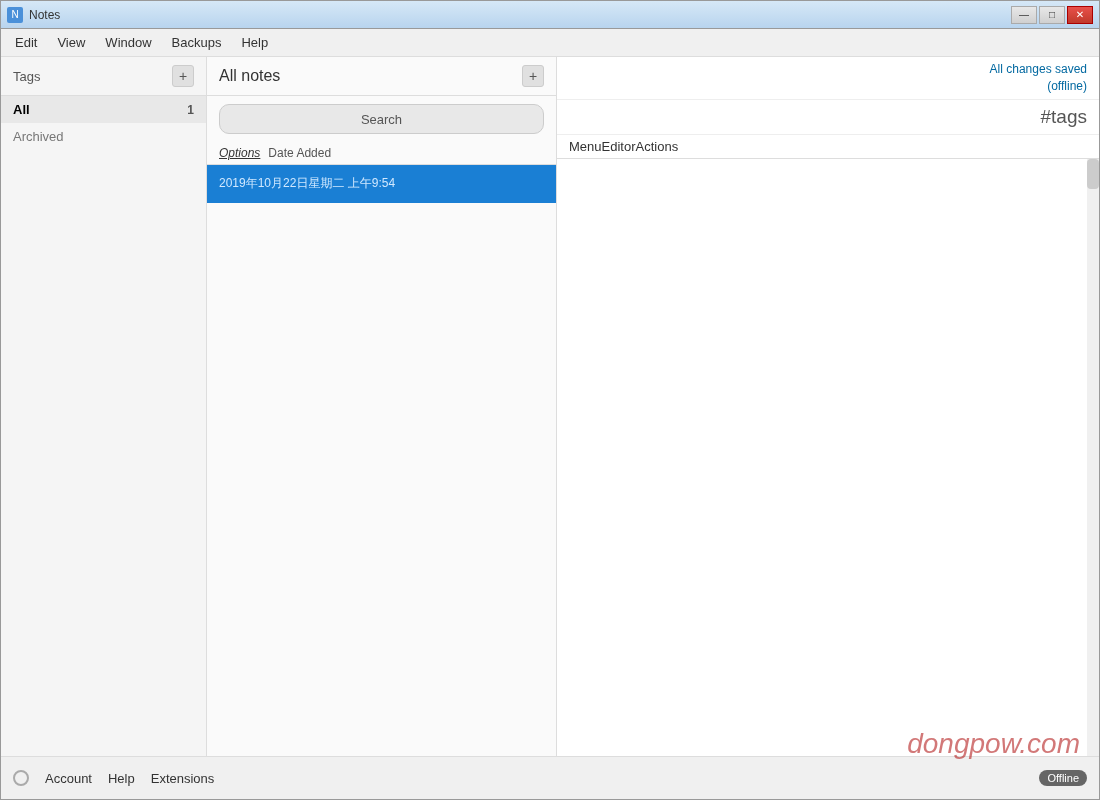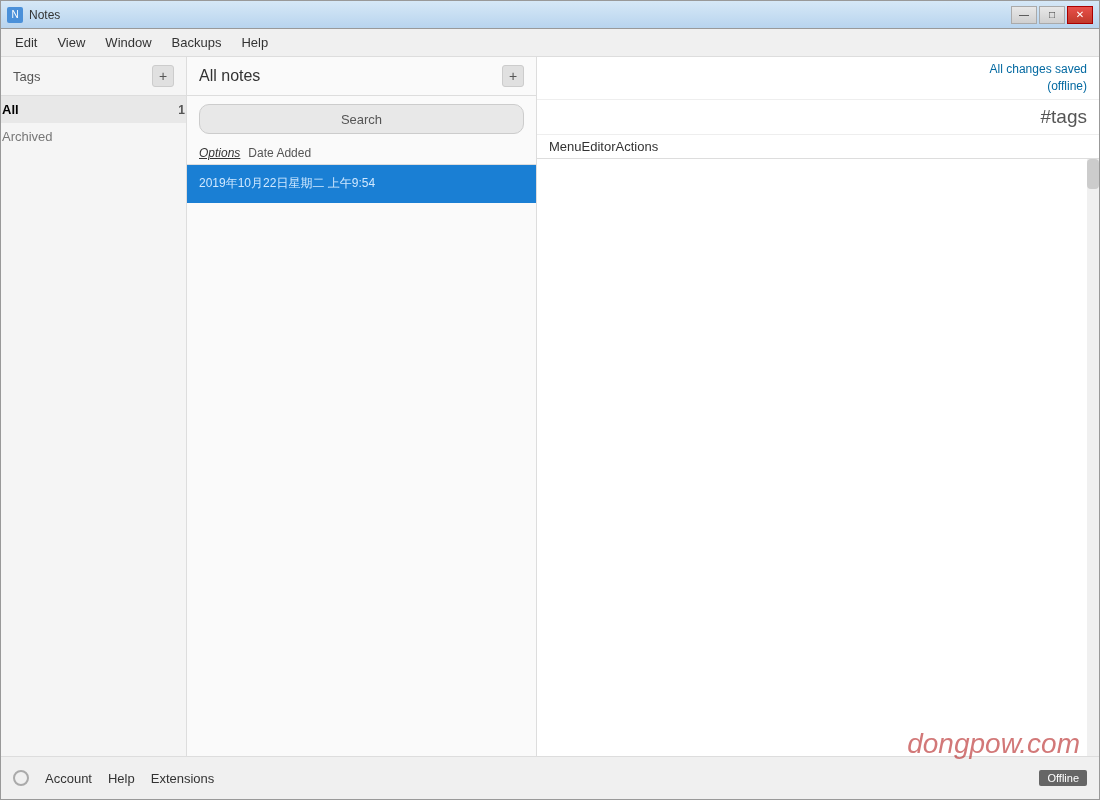--- a/index.html
+++ b/index.html
@@ -102,21 +102,21 @@
 
     
     .main-content {
       display: flex;
       flex: 1;
       overflow: hidden;
     }
 
     
     .sidebar {
-      width: 186px;
+      width: 206px;
       background: #f5f5f5;
       border-right: 1px solid #ddd;
       display: flex;
       flex-direction: column;
       flex-shrink: 0;
     }
 
     .sidebar-header {
       display: flex;
       align-items: center;
@@ -139,21 +139,21 @@
       border-radius: 3px;
       cursor: pointer;
       display: flex;
       align-items: center;
       justify-content: center;
       font-size: 14px;
       color: #555;
     }
 
     .sidebar-item {
-      padding: 6px 1px;
+      padding: 6px 12px;
       display: flex;
       align-items: center;
       justify-content: space-between;
       cursor: pointer;
       font-size: 13px;
     }
 
     .sidebar-item.active {
       background: #e8e8e8;
       font-weight: 600;
@@ -344,21 +344,21 @@
       font-size: 13px;
       color: #333;
       cursor: pointer;
     }
 
     .offline-badge {
       background: #666;
       color: white;
       font-size: 11px;
       padding: 2px 8px;
-      border-radius: 2px;
+      border-radius: 8px;
     }
 
     .watermark {
       position: absolute;
       bottom: 40px;
       right: 20px;
       font-size: 28px;
       color: rgba(180, 30, 30, 0.6);
       font-style: italic;
       pointer-events: none;

